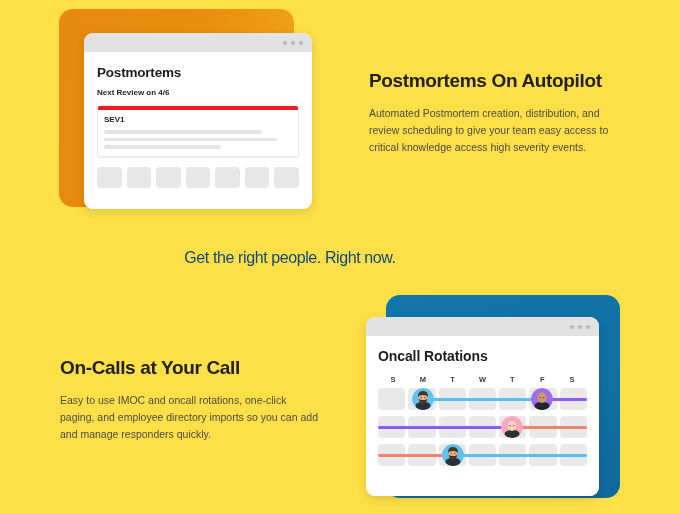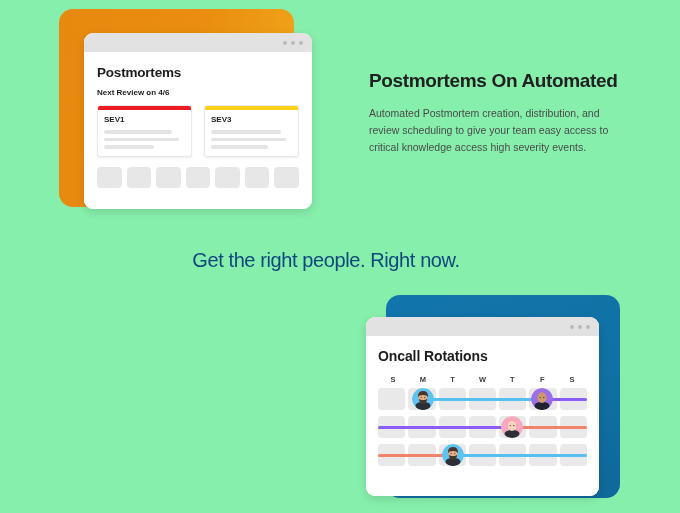--- a/index.html
+++ b/index.html
@@ -9,21 +9,21 @@
     height: 513px;
     background: #ffffff;
     font-family: "Liberation Sans", sans-serif;
     overflow: hidden;
   }
 
   .page {
     position: relative;
     width: 680px;
     height: 513px;
-    background: #86efac;
+    background: #fde047;
   }
 
   
   .panel { position: absolute; border-radius: 14px; }
 
   .win {
     position: absolute;
     background: #ffffff;
     border-radius: 9px;
     box-shadow: 0 3px 10px rgba(0,0,0,0.13);
@@ -91,22 +91,22 @@
     margin-top: 12px;
     font-size: 10.5px; line-height: 1.62; color: #4a4a4a;
   }
   #copy-postmortem { left: 369px; top: 70px; width: 250px; }
   #copy-oncall { left: 60px; top: 357px; width: 258px; }
 
   
   #headline {
     position: absolute; left: 0; top: 249px; width: 580px;
     text-align: center;
-    font-size: 20px; font-weight: normal;
-    color: #11477f; letter-spacing: -0.4px; margin-left: 36px;
+    font-size: 16px; font-weight: normal;
+    color: #11477f; letter-spacing: -0.4px;
   }
 
   
   #sec-oncall-art { left: 386px; top: 295px; width: 234px; height: 203px;
     background: linear-gradient(150deg, #1275ab 0%, #1171a4 60%, #0f6899 100%); }
 
   #win-oncall { left: 366px; top: 317px; width: 233px; height: 179px; }
 
   .oc-inner { padding: 12px 12px 0 12px; }
   .oc-title { font-size: 14px; font-weight: bold; color: #1d1d1d;
@@ -176,46 +176,37 @@
             <div class="sev-bar" style="background: rgb(237, 28, 36);"></div>
             <div class="sev-label">SEV1</div>
             <div class="sev-lines">
               <span style="width:84%"></span>
                 <span style="width:92%"></span>
                 <span style="width:62%"></span>
             </div>
           </div>
 
 
-          <div class="sev-card">
-            <div class="sev-bar" style="background: rgb(251, 209, 23);"></div>
-            <div class="sev-label">SEV3</div>
-            <div class="sev-lines">
-              <span style="width:86%"></span>
-                <span style="width:93%"></span>
-                <span style="width:70%"></span>
-            </div>
-          </div>
         </div>
 
         <div class="tile-row" id="pm-tiles">
             <span></span>
             <span></span>
             <span></span>
             <span></span>
             <span></span>
             <span></span>
             <span></span>
           </div>
       </div>
     </div>
   </div>
 
   <div class="copy" id="copy-postmortem">
-    <h2>Postmortems On Automated</h2>
+    <h2>Postmortems On Autopilot</h2>
     <p>Automated Postmortem creation, distribution, and review scheduling to give your team easy access to critical knowledge access high severity events.</p>
   </div>
 
   <div id="headline">Get the right people. Right now.</div>
 
   <div class="panel" id="sec-oncall-art"></div>
 
   <div class="win" id="win-oncall">
     <div class="win-chrome">
       <div class="win-dots">
@@ -310,15 +301,17 @@
                   <circle cx="23.3" cy="17.4" r="1.05" fill="#2b2028"></circle>
                 </svg>
               </div>
             </div>
           </div>
       </div>
     </div>
   </div>
 
   <div class="copy" id="copy-oncall">
+    <h2>On-Calls at Your Call</h2>
+    <p>Easy to use IMOC and oncall rotations, one-click paging, and employee directory imports so you can add and manage responders quickly.</p>
   </div>
 
 </div>
 
 </body></html>

